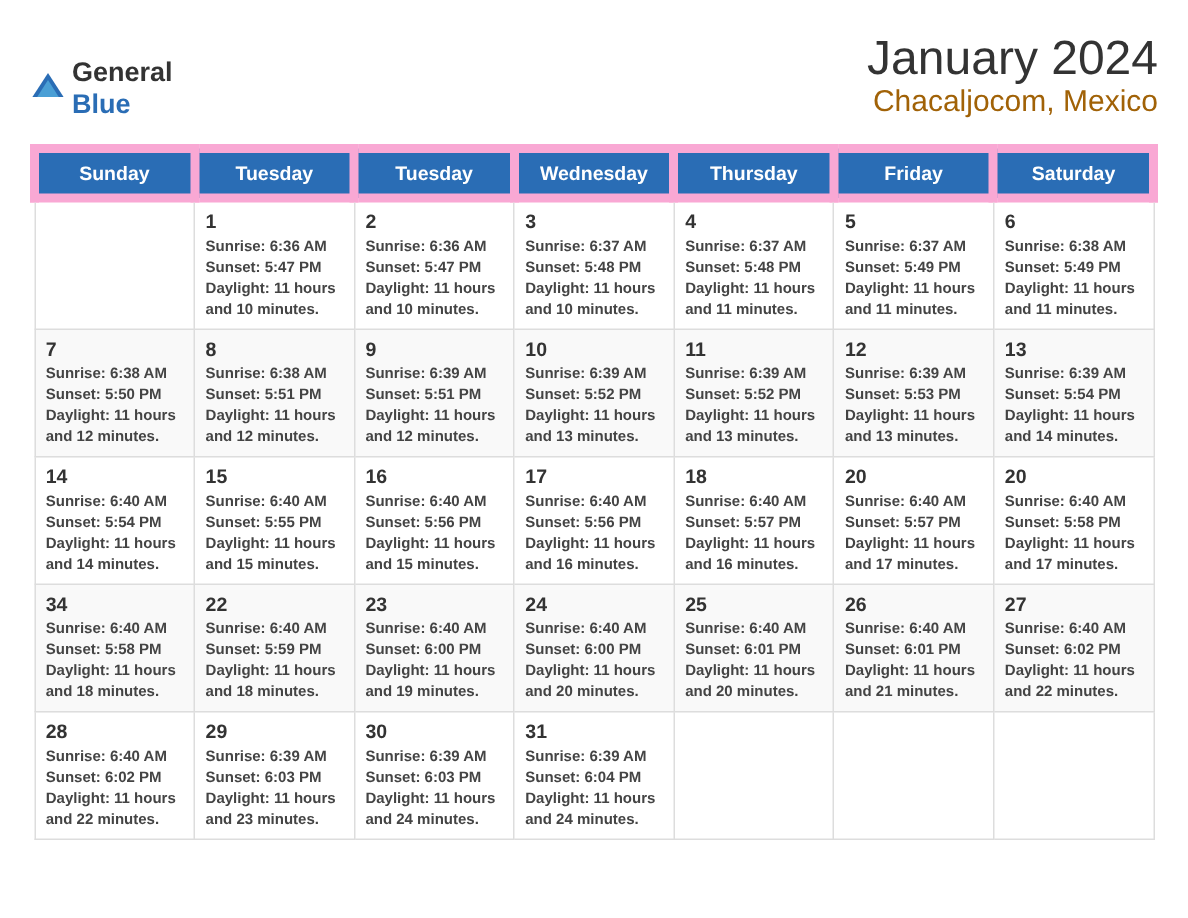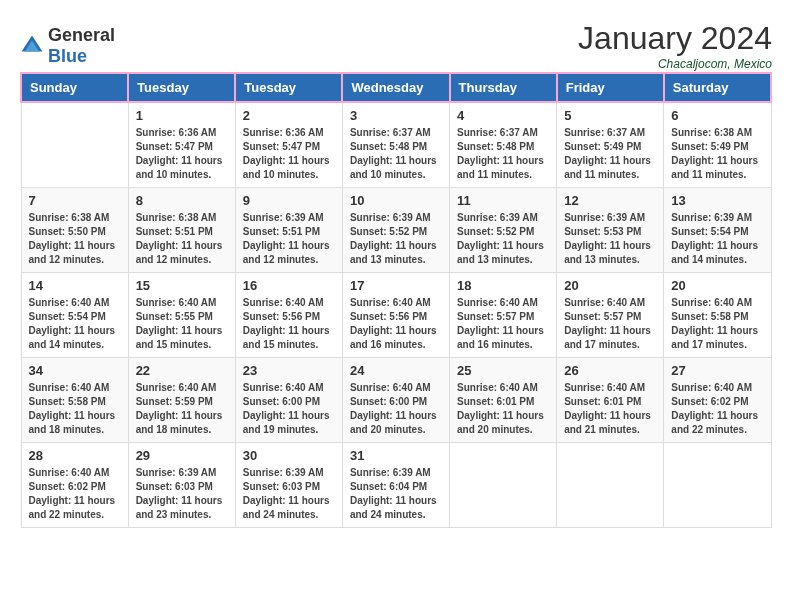--- a/index.html
+++ b/index.html
@@ -6,57 +6,56 @@
     body {
       font-family: Arial, sans-serif;
       background: #fff;
       width: 792px;
       min-height: 612px;
       padding: 20px;
     }
     .header {
       display: flex;
       justify-content: space-between;
-      align-items: center;
-      margin-bottom: 1px;
+      align-items: flex-end;
+      margin-bottom: 16px;
     }
     .logo {
       display: flex;
       align-items: center;
       gap: 4px;
     }
     .logo-icon {
       width: 24px;
       height: 24px;
     }
     .title-block {
       text-align: right;
     }
     .month-title {
       font-size: 32px;
       color: #333;
       font-weight: normal;
     }
     .location-title {
-      font-size: 12px;
-      color: #14532d;
-      font-style: italic;
+      font-size: 20px;
+      color: #a16207;
     }
     table {
       width: 100%;
       border-collapse: collapse;
       table-layout: fixed;
     }
     thead tr th {
       background-color: #2a6db5;
       color: #fff;
-      text-align: left;
+      text-align: center;
       padding: 6px 8px;
       font-size: 13px;
-      border: 2px solid #f9a8d4;
+      border: 6px solid #f9a8d4;
     }
     tbody tr td {
       vertical-align: top;
       padding: 5px 7px;
       border: 1px solid #ddd;
       font-size: 10.5px;
       color: #333;
       height: 85px;
     }
     .day-number {

